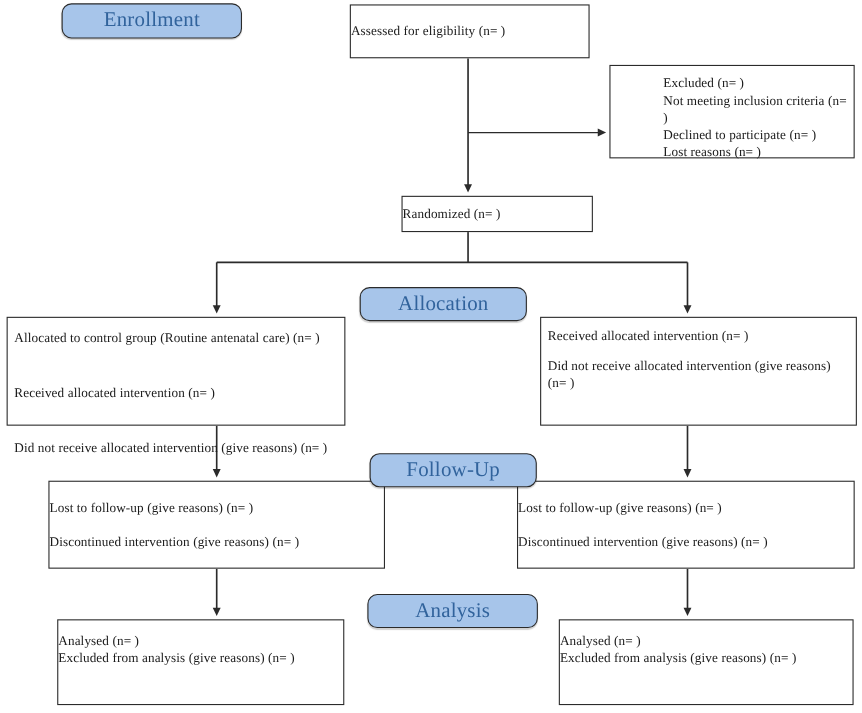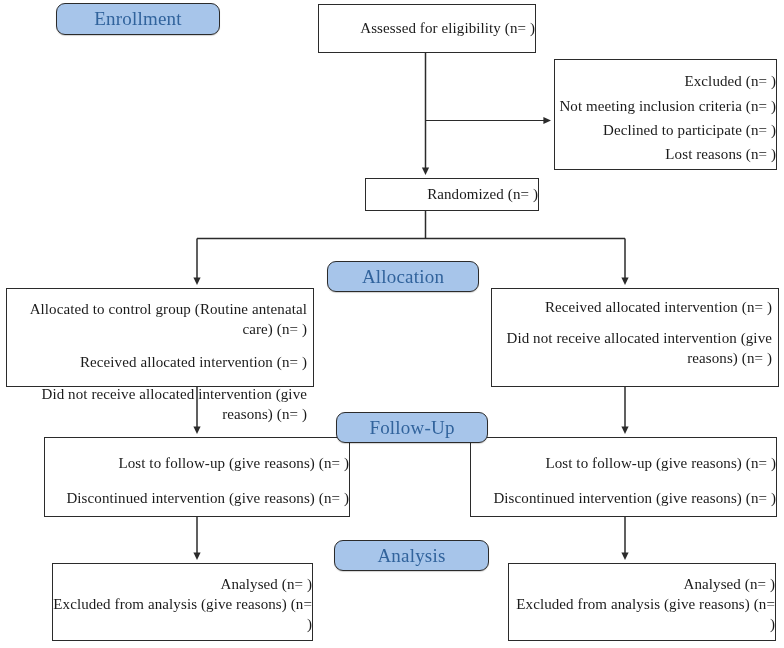--- a/index.html
+++ b/index.html
@@ -34,22 +34,22 @@
     display: flex;
     flex-direction: column;
     justify-content: flex-start;
     align-items: center;
     text-align: center;
     z-index: 2;
   }
   .node .line {
     display: block;
     width: 100%;
-    text-align: right;
-    font-size: 15px;
+    text-align: left;
+    font-size: 12px;
     line-height: 1.32;
     letter-spacing: 0.1px;
     white-space: pre-line;
   }
   .stage-badge {
     position: absolute;
     box-sizing: border-box;
     background: #a7c5ea;
     border: 1.6px solid #2b2b2b;
     border-radius: 9px;
@@ -58,23 +58,23 @@
     align-items: center;
     justify-content: center;
     font-size: 19px;
     letter-spacing: 0.2px;
     z-index: 6;
     box-shadow: 0 1px 1px rgba(0,0,0,0.18);
   }
 
   
   #node-assessed   { left: 318px; top: 4px;   width: 218px; height: 49px;  justify-content: center; }
-  #node-excluded   { left: 554px; top: 59px;  width: 223px; height: 111px; padding-top: 8px;  justify-content: space-evenly; }
+  #node-excluded   { left: 554px; top: 59px;  width: 223px; height: 85px; padding-top: 8px;  justify-content: space-evenly; padding-left: 48px; }
   #node-random     { left: 343px; top: 178px; width: 174px; height: 33px;  justify-content: center; margin-left: 22px; }
-  #node-alloc-l    { left: 6px;   top: 288px; width: 308px; height: 99px;  padding: 11px 6px 0 6px; justify-content: flex-start; }
+  #node-alloc-l    { left: 6px;   top: 288px; width: 308px; height: 99px;  padding: 11px 6px 0 6px; justify-content: flex-start; gap: 21px; }
   #node-alloc-l .line + .line { margin-top: 13px; }
   #node-alloc-r    { left: 491px; top: 288px; width: 288px; height: 99px;  padding: 9px 6px 0 6px; justify-content: flex-start; }
   #node-alloc-r .line + .line { margin-top: 11px; }
   #node-follow-l   { left: 44px;  top: 437px; width: 306px; height: 80px;  padding-top: 16px; justify-content: flex-start; }
   #node-follow-l .line + .line { margin-top: 15px; }
   #node-follow-r   { left: 470px; top: 437px; width: 307px; height: 80px;  padding-top: 16px; justify-content: flex-start; }
   #node-follow-r .line + .line { margin-top: 15px; }
   #node-analysis-l { left: 52px;  top: 563px; width: 261px; height: 78px;  padding-top: 11px; justify-content: flex-start; }
   #node-analysis-r { left: 508px; top: 563px; width: 268px; height: 78px;  padding-top: 11px; justify-content: flex-start; }
 

